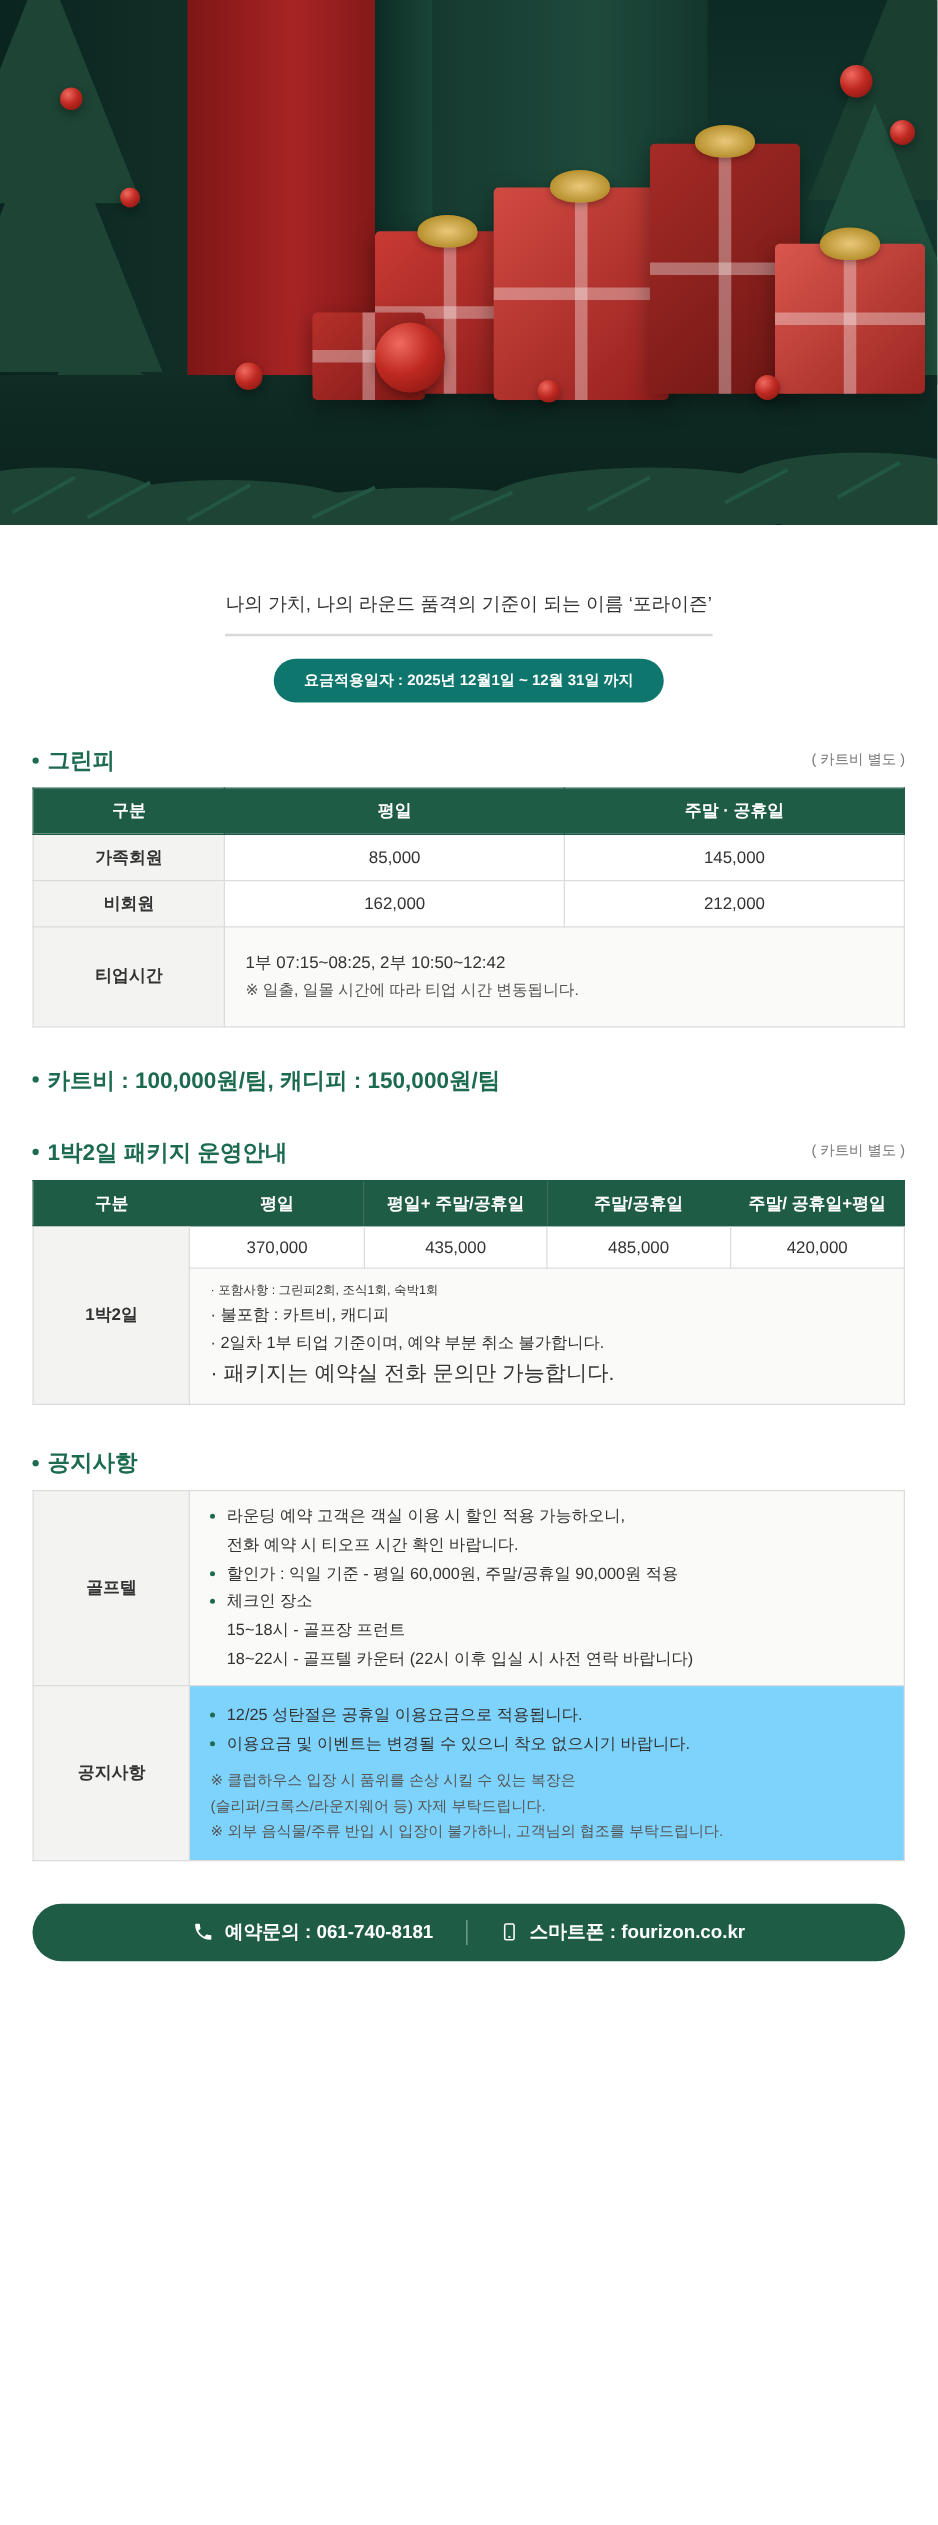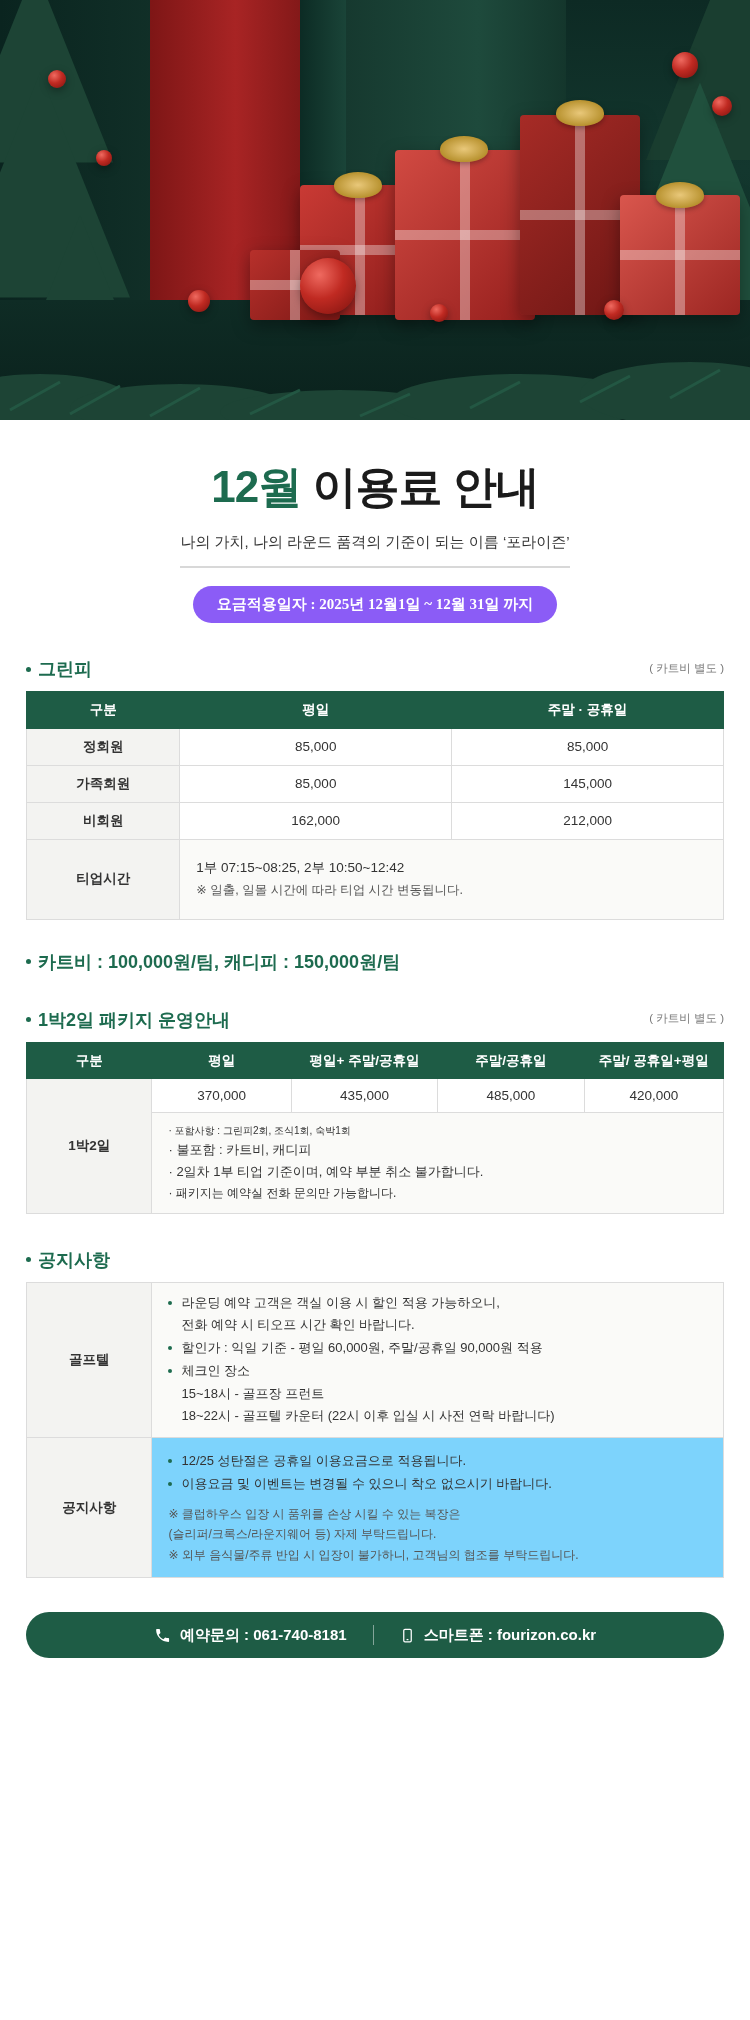--- a/index.html
+++ b/index.html
@@ -102,22 +102,22 @@
   }
   .main-title .hl { color: #1d6b4f; }
   .sub-title {
     margin-top: 16px; font-size: 15px; color: #333; font-weight: 400;
     padding-bottom: 14px;
     display: inline-block;
     border-bottom: 2px solid #d8d8d8;
   }
   .period-pill {
     display: inline-block; margin-top: 18px;
-    background: #8b5cf6; color: #fff; font-size: 15px; font-weight: 700;
-    border-radius: 20px; padding: 9px 24px; font-family: Liberation Serif, serif;
+    background: #0f766e; color: #fff; font-size: 12px; font-weight: 700;
+    border-radius: 20px; padding: 9px 24px;
   }
 
   .section-head {
     margin-top: 34px;
     display: flex; align-items: baseline; justify-content: space-between;
   }
   .section-title {
     font-size: 18px; font-weight: 800; color: #1d6b4f;
     display: flex; align-items: center; gap: 7px;
   }
@@ -258,23 +258,20 @@
           <path d="M470 118 L520 92"></path>
         <path d="M580 112 L630 86"></path>
           <path d="M670 108 L720 80"></path>
       </g>
     </svg>
   </div>
 
   <div class="content">
 
     <div class="title-wrap">
-      <div class="main-title">
-        <span class="hl">12월</span><span> 이용료 안내</span>
-      </div>
       <div style="text-align:center;">
         <div class="sub-title">나의 가치, 나의 라운드 품격의 기준이 되는 이름 ‘포라이즌’</div>
       </div>
       <div class="period-pill">요금적용일자 : 2025년 12월1일 ~ 12월 31일 까지</div>
     </div>
 
     <div class="section-head">
       <div class="section-title">
         <span class="dot"></span>
         <span>그린피</span>
@@ -284,25 +281,20 @@
 
     <table>
       <thead>
         <tr>
           <th style="width:22%">구분</th>
           <th style="width:39%">평일</th>
           <th style="width:39%">주말 · 공휴일</th>
         </tr>
       </thead>
       <tbody>
-        <tr>
-          <td class="head-cell">정회원</td>
-          <td>85,000</td>
-          <td>85,000</td>
-        </tr>
         <tr>
           <td class="head-cell">가족회원</td>
           <td>85,000</td>
           <td>145,000</td>
         </tr>
         <tr>
           <td class="head-cell">비회원</td>
           <td>162,000</td>
           <td>212,000</td>
         </tr>
@@ -345,21 +337,21 @@
           <td>370,000</td>
           <td>435,000</td>
           <td>485,000</td>
           <td>420,000</td>
         </tr>
         <tr>
           <td class="left" colspan="4" style="background:#fafaf8">
             <div style="font-size:10px">· 포함사항 : 그린피2회, 조식1회, 숙박1회</div>
             <div style="font-size:13px">· 불포함 : 카트비, 캐디피</div>
             <div style="font-size:13px">· 2일차 1부 티업 기준이며, 예약 부분 취소 불가합니다.</div>
-            <div style="font-size:12px">· 패키지는 예약실 전화 문의만 가능합니다.</div>
+            <div style="font-size:17px">· 패키지는 예약실 전화 문의만 가능합니다.</div>
           </td>
         </tr>
       </tbody>
     </table>
 
     <div class="section-head">
       <div class="section-title">
         <span class="dot"></span>
         <span>공지사항</span>
       </div>

